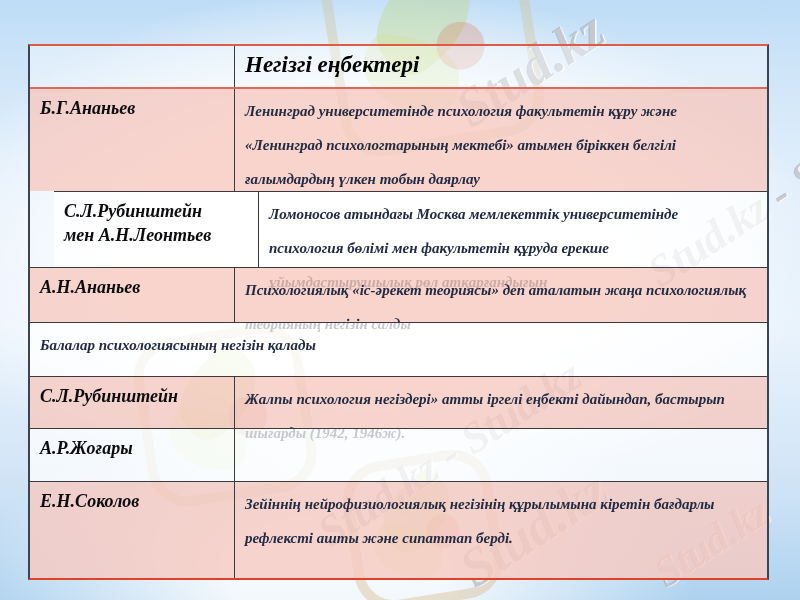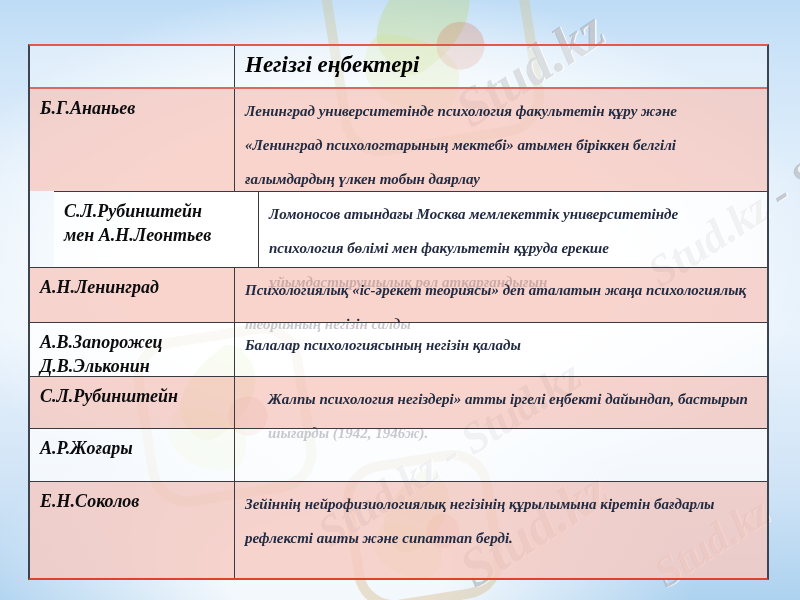--- a/index.html
+++ b/index.html
@@ -77,21 +77,21 @@
   }
   .t-row { display: flex; flex: none; }
   .t-row + .t-row { border-top: 1px solid #3a3a42; }
   .t-row.after-header { border-top: 2px solid #dc695b; }
 
   .row-hd { height: 41px;  background: rgba(255,255,255,0.38); }
   .row-1  { height: 104px; }
   .row-2  { height: 76px; margin-left: 24px;  }
   .row-3  { height: 55px;  }
   .row-4  { height: 54px;  }
-  .row-5  { height: 52px; gap: 23px;  }
+  .row-5  { height: 52px;  }
   .row-6  { height: 53px;  }
   .row-7  { flex: 1;       }
 
   .t-row.pink  { background: rgba(246,201,192,0.80); }
   .t-row.white { background: rgba(255,255,255,0.74); }
 
   .cell-name {
     width: 205px; flex: none;
     border-right: 1px solid #3a3a42;
     padding: 7px 22px 0 10px;
@@ -150,26 +150,25 @@
       <div class="cell-name">Б.Г.Ананьев</div>
       <div class="cell-work">Ленинград университетінде психология факультетін құру және «Ленинград психологтарының мектебі» атымен біріккен белгілі ғалымдардың үлкен тобын даярлау</div>
     </div>
 
     <div class="t-row row-2 white">
       <div class="cell-name">С.Л.Рубинштейн мен А.Н.Леонтьев</div>
       <div class="cell-work">Ломоносов атындағы Москва мемлекеттік университетінде психология бөлімі мен факультетін құруда ерекше ұйымдастырушылық рөл атқарғандығын</div>
     </div>
 
     <div class="t-row row-3 pink">
-      <div class="cell-name">А.Н.Ленинград</div>
+      <div class="cell-name">А.Н.Ананьев</div>
       <div class="cell-work">Психологиялық «іс-әрекет теориясы» деп аталатын жаңа психологиялық теорияның негізін салды</div>
     </div>
 
     <div class="t-row row-4 white">
-      <div class="cell-name">А.В.Запорожец Д.В.Эльконин</div>
       <div class="cell-work">Балалар психологиясының негізін қалады</div>
     </div>
 
     <div class="t-row row-5 pink">
       <div class="cell-name">С.Л.Рубинштейн</div>
       <div class="cell-work">Жалпы психология негіздері» атты іргелі еңбекті дайындап, бастырып шығарды (1942, 1946ж).</div>
     </div>
 
     <div class="t-row row-6 white">
       <div class="cell-name">А.Р.Жоғары</div>

